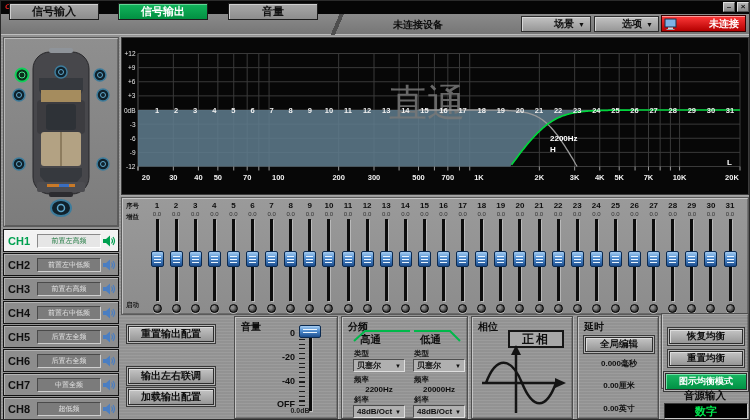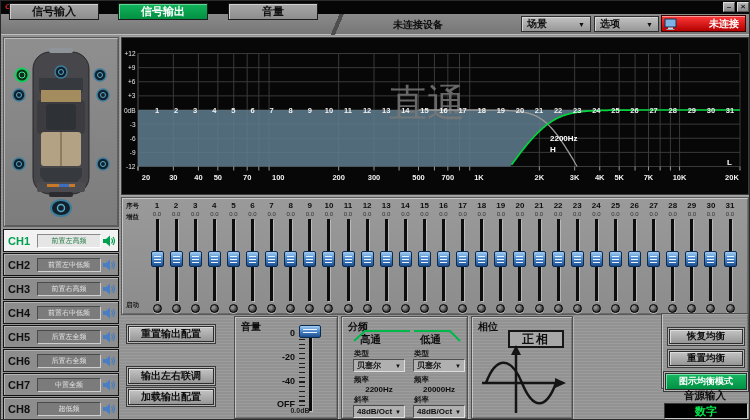--- a/index.html
+++ b/index.html
@@ -20,21 +20,21 @@
   .diag{position:absolute;left:316px;top:13px;width:40px;height:21px;
         background:linear-gradient(113deg,transparent 46%,#4e4e4e 46%,#4e4e4e 55%,transparent 55%);}
   .tab{position:absolute;top:2px;height:17px;display:flex;align-items:center;justify-content:center;
        font-size:11px;font-weight:bold;color:#111;background:linear-gradient(#a8a8a8,#8d8d8d);
        border:1px solid #1c1c1c;box-shadow:inset 1px 1px 0 #cfcfcf;}
   .tab.active{background:linear-gradient(#12b45c,#029042);color:#fff;box-shadow:inset 1px 1px 0 #63d695;text-align:right;}
   .devstatus{position:absolute;left:392px;top:17px;font-size:10px;font-weight:bold;color:#0c0c0c;}
   .ddbtn{position:absolute;top:15px;height:16px;display:flex;align-items:center;padding:0 5px;
          background:linear-gradient(#c2c2c2,#979797);border:1px solid #2e2e2e;box-shadow:inset 1px 1px 0 #d8d8d8;
          font-size:10px;font-weight:bold;color:#101010;}
-  .ddbtn .lbl{flex:1;text-align:left;} .ddbtn .arr{font-size:7px;margin-left:4px;}
+  .ddbtn .lbl{flex:1;text-align:right;} .ddbtn .arr{font-size:7px;margin-left:4px;}
   .connbtn{position:absolute;left:660px;top:14px;width:85px;height:17px;display:flex;align-items:center;
            background:linear-gradient(#ff3a3a,#b40000);border:1px solid #3c0000;box-shadow:inset 0 1px 0 #ff9a9a;
            color:#fff;font-size:10px;font-weight:bold;gap:26px;}
   .connbtn .lbl{flex:1;text-align:center;}
   
   .carpanel{position:absolute;left:2px;top:36px;width:116px;height:190px;
             background:linear-gradient(#8f8f8f,#7c7c7c);border:1px solid #5a5a5a;
             box-shadow:inset 1px 1px 0 rgba(255,255,255,.4), inset -1px -1px 0 rgba(0,0,0,.25);}
   .ch-row{position:absolute;left:2px;width:116px;height:23px;background:#8d8d8d;border:1px solid #141414;
           box-shadow:inset 1px 1px 0 rgba(255,255,255,.35);}
@@ -736,20 +736,27 @@
     <div class="btn phase-btn">正相</div>
     <svg style="position:absolute;left:6px;top:26px;" width="92" height="74" viewBox="0 0 92 74">
       <line x1="38" y1="70" x2="38" y2="10" stroke="#141414" stroke-width="2.5"></line>
       <polygon points="38,2 33,12 43,12" fill="#141414"></polygon>
       <line x1="4" y1="40" x2="78" y2="40" stroke="#141414" stroke-width="2.5"></line>
       <polygon points="88,40 77,35 77,45" fill="#141414"></polygon>
       <path d="M8 40 C18 13 33 13 44 40 C55 67 68 67 78 40" fill="none" stroke="#141414" stroke-width="2.5"></path>
     </svg>
   </div>
 
+  <div class="panel" style="left:576px;top:315px;width:82px;height:103px;">
+    <div class="ptitle">延时</div>
+    <div class="btn delay-btn">全局编辑</div>
+    <div class="delay-val" style="top:41px">0.000毫秒</div>
+    <div class="delay-val" style="top:63px">0.00厘米</div>
+    <div class="delay-val" style="top:86px">0.00英寸</div>
+  </div>
 
   <div class="panel" style="left:660px;top:312px;width:88px;height:76px;"></div>
   <div class="btn rbtn" style="top:320px">恢复均衡</div>
   <div class="btn rbtn" style="top:342px">重置均衡</div>
   <div class="btn rbtn wide green" style="top:364px">图示均衡模式</div>
   <div class="srclabel">音源输入</div>
   <div class="srcdisp">数字</div>
 
 </div>
 

